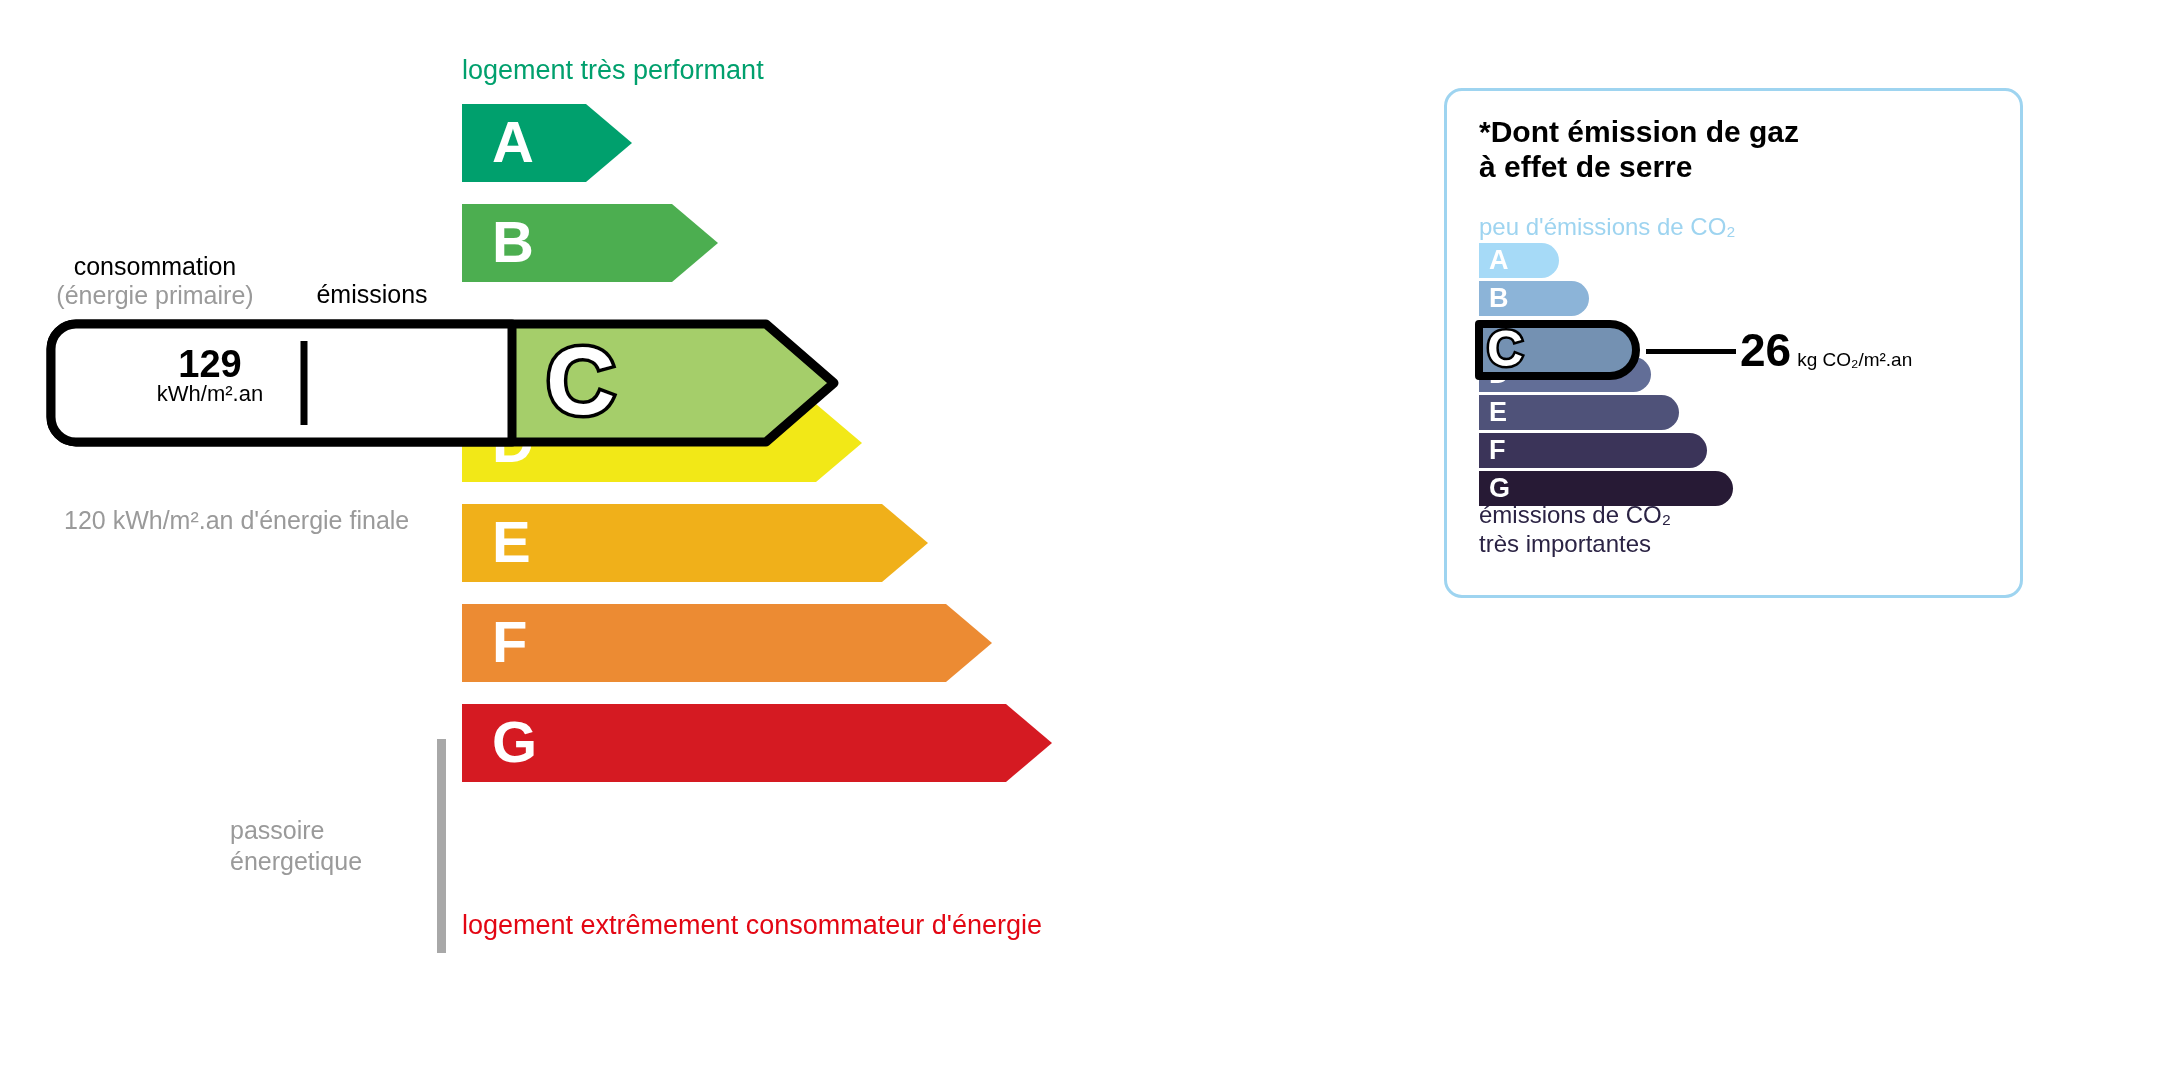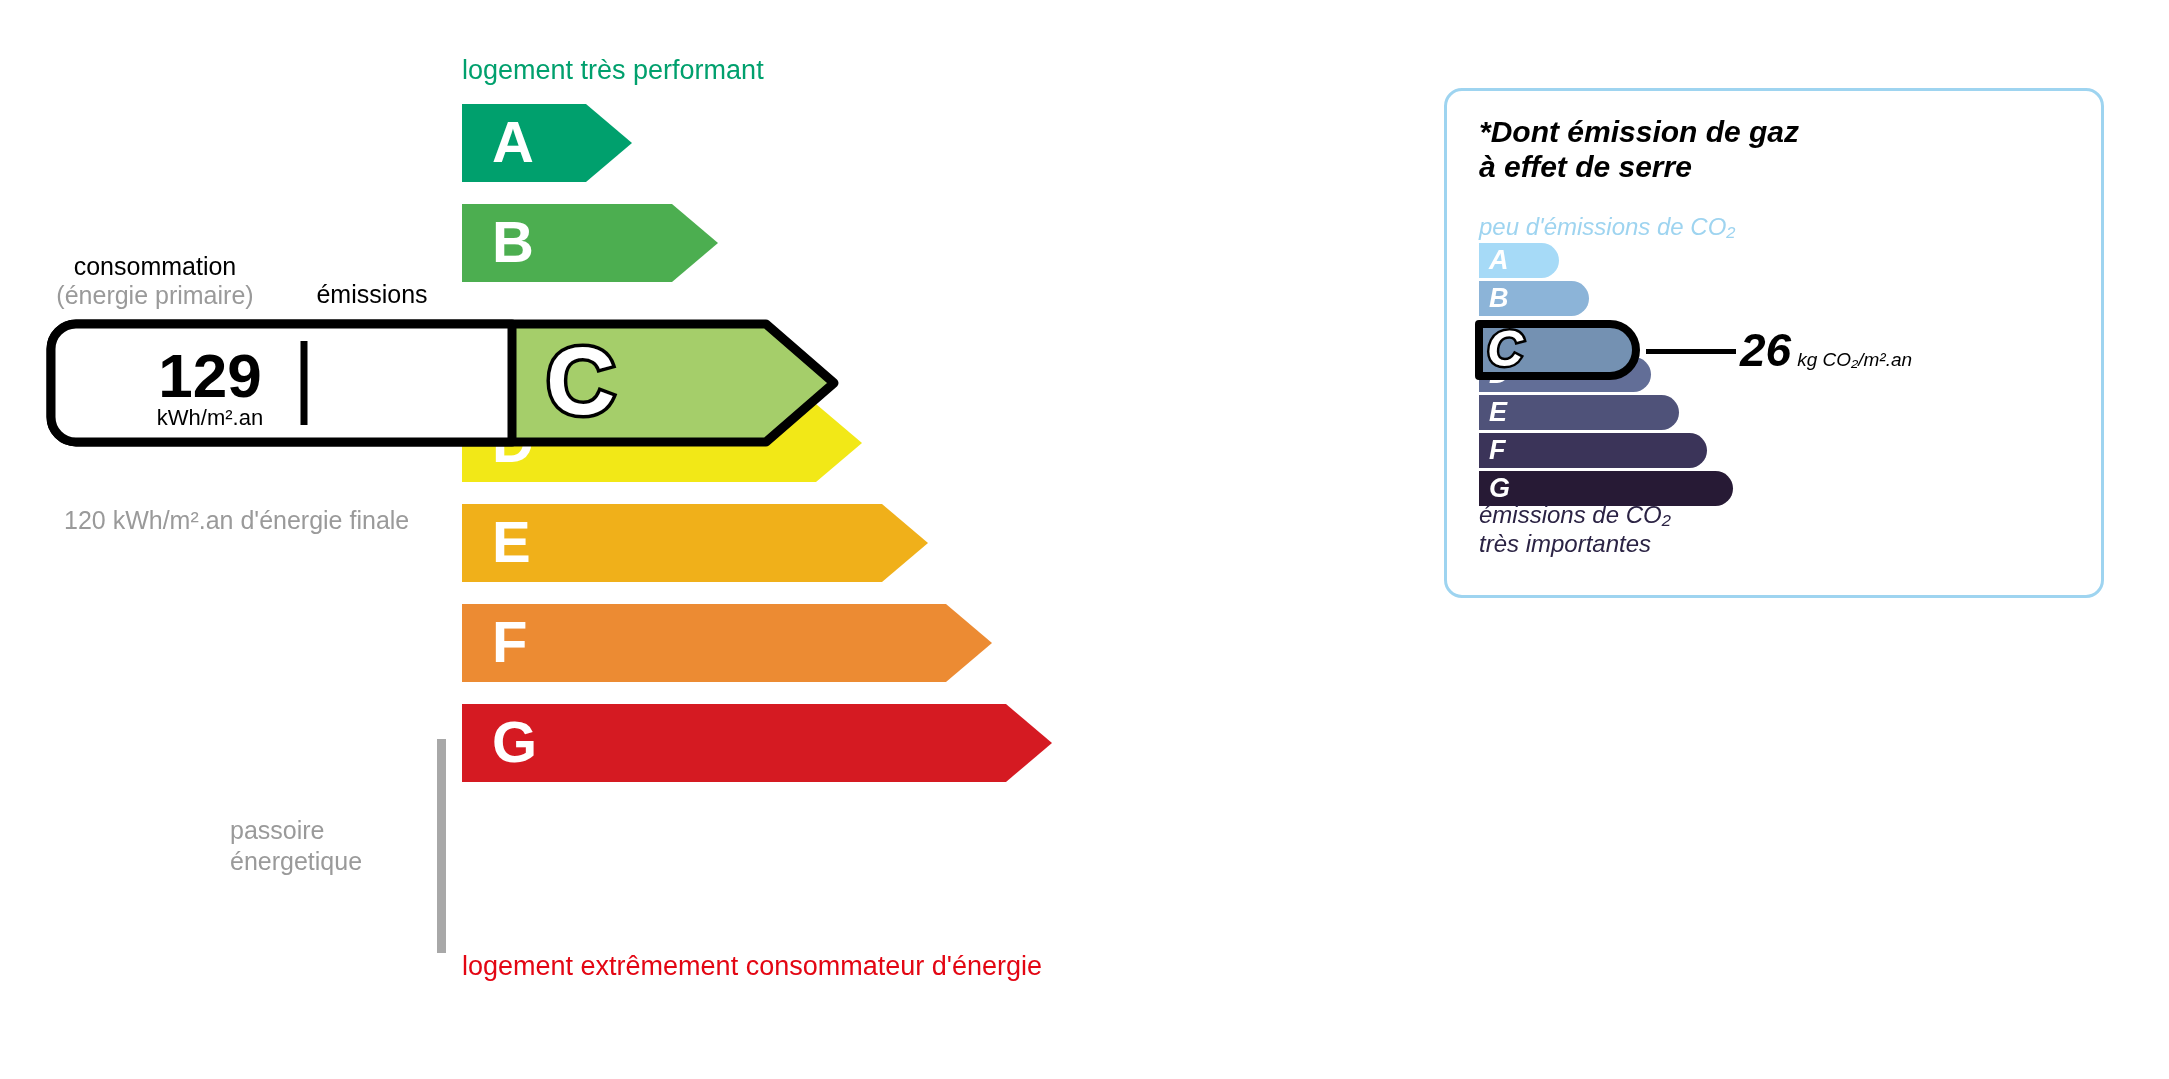--- a/index.html
+++ b/index.html
@@ -18,21 +18,21 @@
 
   .top-caption {
     position: absolute;
     left: 462px; top: 55px;
     font-size: 27px;
     color: #00a06d;
     white-space: nowrap;
   }
   .bottom-caption {
     position: absolute;
-    left: 462px; top: 951px;
+    left: 462px; top: 910px;
     font-size: 27px;
     color: #e30613;
     white-space: nowrap;
   }
 
   .ladder { position: absolute; left: 462px; top: 104px; }
 
   .arrow-row { position: relative; }
   .arrow {
     position: absolute;
@@ -73,21 +73,21 @@
     color: #ffffff;
     -webkit-text-stroke: 7px #000;
     paint-order: stroke fill;
   }
 
   .val-cell {
     position: absolute;
     text-align: center;
     top: 26px;
   }
-  .val-num { font-size: 62px; font-weight: bold; color: #000; line-height: 1; }
+  .val-num { font-size: 38px; font-weight: bold; color: #000; line-height: 1; }
   .val-unit { font-size: 22px; color: #000; margin-top: 0; line-height: 1; }
 
   #val-conso { left: 64px; width: 200px; }
   #val-emis  { left: 282px; width: 180px; }
 
   .head-label {
     position: absolute;
     font-size: 25px;
     line-height: 1.15;
     color: #000;
@@ -120,25 +120,24 @@
     text-align: left;
     font-size: 25px;
     line-height: 1.25;
     color: #9a9a9a;
   }
 
   
   #co2-panel {
     position: absolute;
     left: 1444px; top: 88px;
-    width: 660px; height: 510px;
+    width: 579px; height: 510px;
     border: 3px solid #9ed4f0;
     border-radius: 18px;
     background: #ffffff;
-    font-style: italic;
   }
   #co2-title {
     position: absolute;
     left: 32px; top: 23px;
     font-size: 30px;
     font-weight: bold;
     line-height: 1.18;
     color: #000;
     white-space: pre-line;
   }

